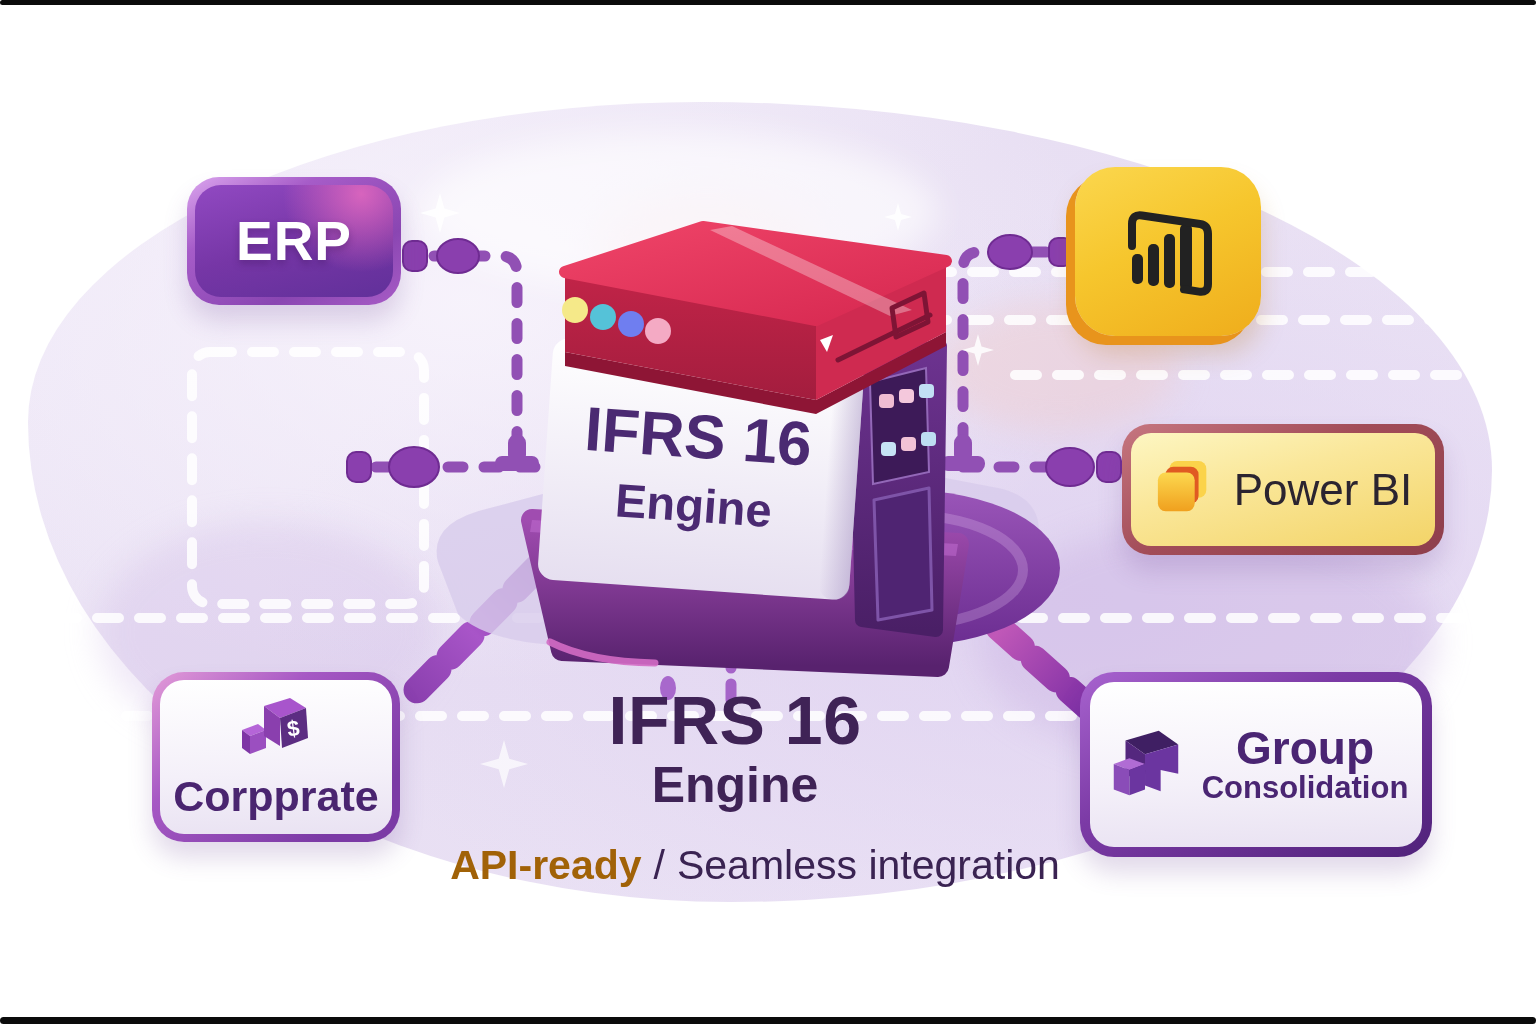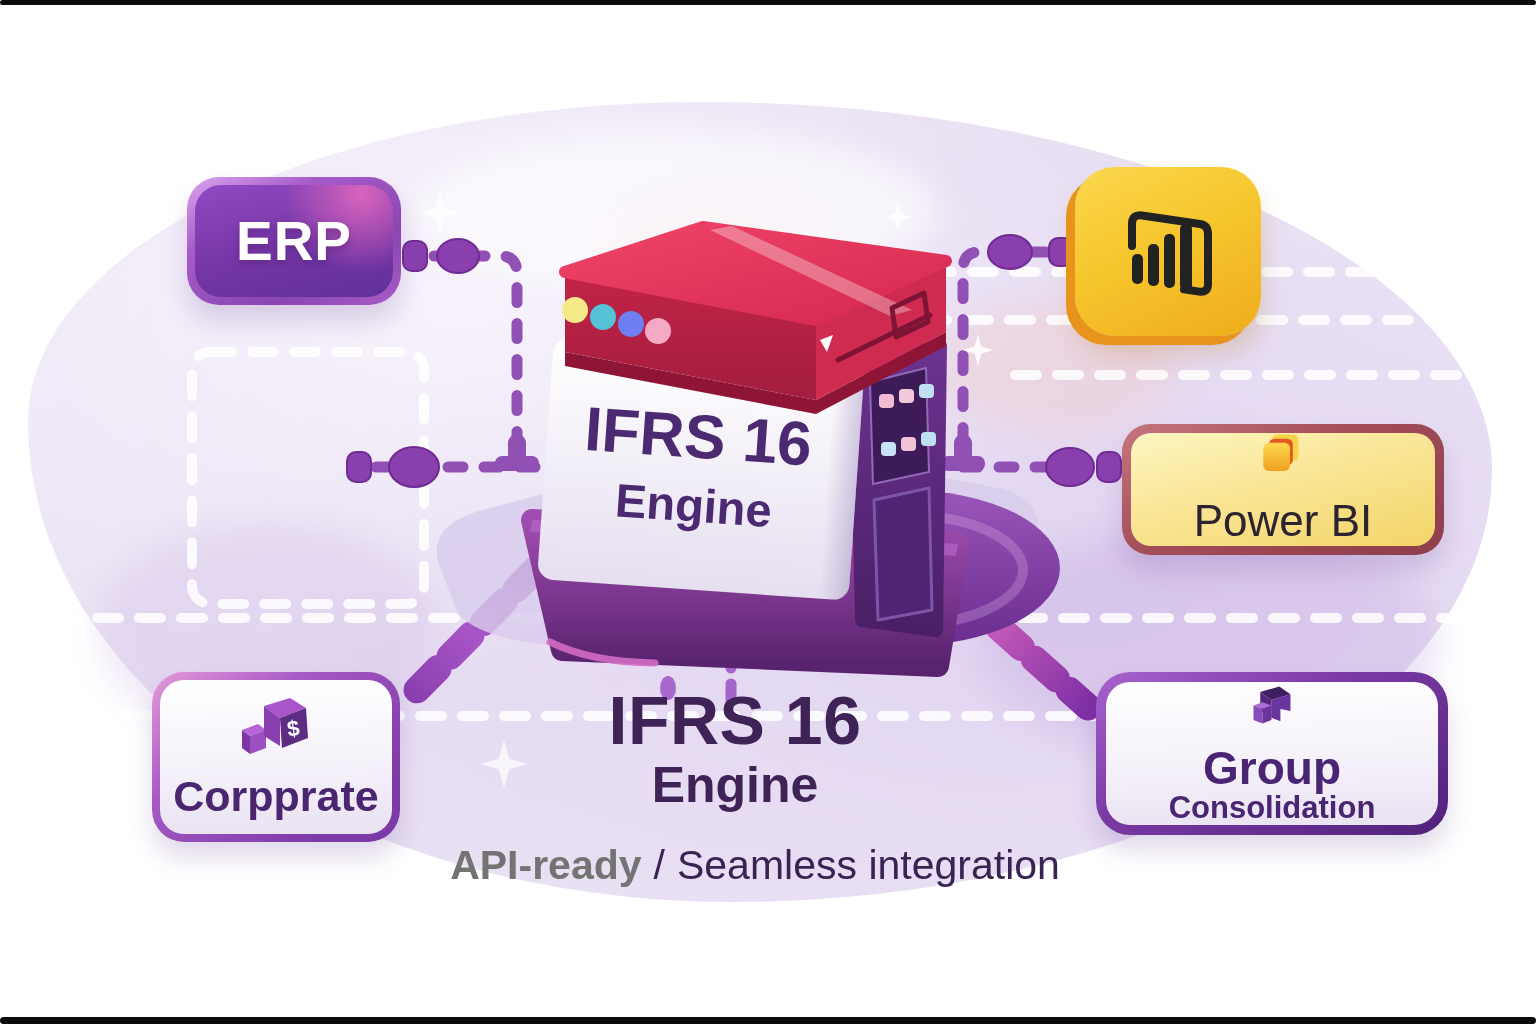--- a/index.html
+++ b/index.html
@@ -23,21 +23,21 @@
   .patch { position:absolute; border-radius:50%; filter:blur(16px); }
 
   svg.overlay { position:absolute; left:0; top:0; z-index:3; }
   svg.engine { position:absolute; left:400px; top:170px; z-index:4; }
 
   
   .node { position:absolute; box-sizing:border-box; z-index:5; box-shadow:0 16px 24px rgba(110,70,150,0.20); }
   .gb { border-radius:32px; padding:8px; }
   .ni { width:100%; height:100%; border-radius:24px; box-sizing:border-box;
         display:flex; flex-direction:column; align-items:center; justify-content:center; }
-  .ni.row { flex-direction:column; }
+  .ni.row { flex-direction:row; }
   .white-face { background:linear-gradient(178deg, #ffffff 0%, #f4f0f9 60%, #e9e2f2 100%); }
 
   .erp-outer { left:187px; top:177px; width:214px; height:128px;
     background:linear-gradient(150deg,#dba6ee 0%, #a65cc8 30%, #8a46b2 70%, #a85cc6 100%); }
   .erp-inner { border-radius:26px;
     background: radial-gradient(circle at 84% 8%, rgba(220,102,190,0.95) 0%, rgba(220,102,190,0) 40%),
                 linear-gradient(165deg, #9149c2 0%, #7636a6 52%, #61309a 100%); }
   .erp-label { font-size:55px; font-weight:800; color:#ffffff; letter-spacing:1px;
                text-shadow:0 4px 7px rgba(60,20,90,0.35); }
 
@@ -53,34 +53,34 @@
     display:flex; align-items:center; justify-content:center;
     background:linear-gradient(155deg,#fbd74e 0%, #f6c62d 45%, #efad1c 100%);
     box-shadow:-9px 9px 0 0 #e8941c, 0 18px 24px rgba(180,120,30,0.25); }
 
   .pbi-outer { left:1122px; top:424px; width:322px; height:131px; border-radius:28px; padding:9px;
     background:linear-gradient(150deg,#c67680 0%, #a24c58 45%, #8e3e4c 100%); }
   .pbi-inner { border-radius:20px; gap:18px;
     background:linear-gradient(165deg,#fdf6c2 0%, #fae79a 40%, #f3d468 100%); }
   .pbi-label { font-size:44px; font-weight:500; color:#2b2430; }
 
-  .grp-outer { left:1080px; top:672px; width:352px; height:163px; padding:10px; border-radius:34px;
-    background:linear-gradient(150deg,#a863cf 0%, #7b3aa5 40%, #50227a 100%);margin-left:16px; }
+  .grp-outer { left:1080px; top:672px; width:352px; height:185px; padding:10px; border-radius:34px;
+    background:linear-gradient(150deg,#a863cf 0%, #7b3aa5 40%, #50227a 100%); }
   .grp-inner { gap:14px; padding:0 10px; }
   .grp-text { display:flex; flex-direction:column; align-items:center; line-height:1.05; }
   .grp-line1 { font-size:46px; font-weight:600; color:#4a2573; }
   .grp-line2 { font-size:31px; font-weight:600; color:#4a2573; }
 
   
   .caption-title { position:absolute; left:430px; top:686px; width:610px; text-align:center; z-index:6; }
   .cap-l1 { font-size:68px; font-weight:800; color:#3f2356; letter-spacing:0.5px; line-height:1.0; }
   .cap-l2 { font-size:50px; font-weight:700; color:#3f2356; margin-top:6px; line-height:1.0; }
   .tagline { position:absolute; left:360px; top:842px; width:790px; text-align:center; z-index:6;
              font-size:41px; color:#3a2352; }
-  .tag-bold { font-weight:800; color:#737373; }
+  .tag-bold { font-weight:800; color:#a16207; }
   .tag-sep { font-weight:400; margin:0 12px; }
   .tag-reg { font-weight:400;margin-top:8px; }
 
   .sparkle { position:absolute; z-index:6; background:rgba(255,255,255,0.85);
     clip-path:polygon(50% 0,61% 39%,100% 50%,61% 61%,50% 100%,39% 61%,0 50%,39% 39%); }
 </style>
 </head>
 <body>
 
 <div class="canvas">

